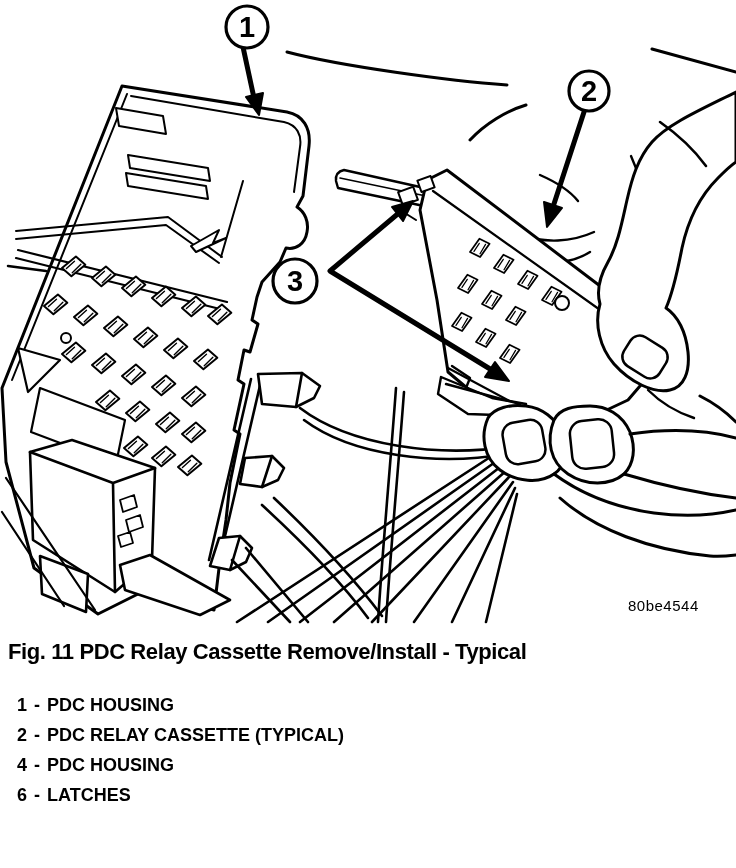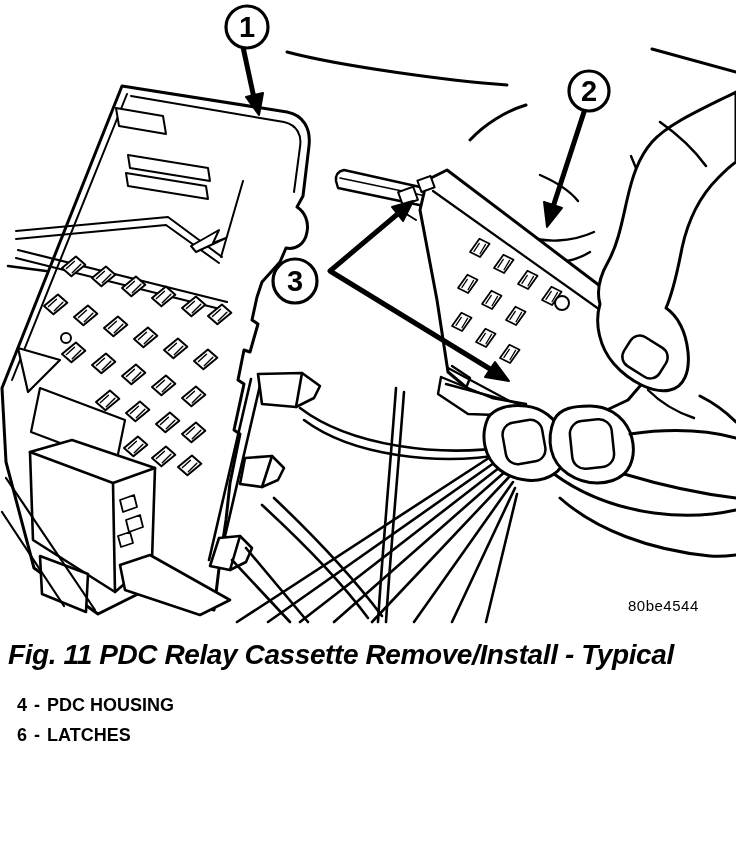--- a/index.html
+++ b/index.html
@@ -4,21 +4,21 @@
 <style>
   html,body{margin:0;padding:0;background:#fff;}
   .page{
     position:relative;width:736px;height:868px;background:#fff;
     font-family:"Liberation Sans",sans-serif;color:#000;overflow:hidden;
   }
   .figure-wrap{position:absolute;top:0;left:0;width:736px;height:632px;}
   svg{display:block;}
   .caption{
     position:absolute;top:639px;left:8px;width:724px;
-    font-size:28px;font-weight:bold;font-style:italic;
+    font-size:22px;font-weight:bold;
     letter-spacing:-0.4px;white-space:nowrap;
   }
   .legend{position:absolute;top:690px;left:17px;font-size:18px;font-weight:bold;}
   .legend-row{height:30px;line-height:30px;white-space:nowrap;}
   .legend-row .dash{margin:0 7px;}
   .callout-digit{font:bold 29px "Liberation Sans",sans-serif;}
   .artcode{font:15px "Liberation Sans",sans-serif;letter-spacing:0.5px;}
 </style>
 </head>
 <body>
@@ -223,20 +223,26 @@
     </g>
 
     <text x="628" y="611" fill="#000" stroke="none" class="artcode">80be4544</text>
   </svg>
   </div>
 
   <div class="caption">Fig. 11 PDC Relay Cassette Remove/Install - Typical</div>
 
   <div class="legend">
     <div class="legend-row">
+      <span>1</span><span class="dash">-</span><span>PDC HOUSING</span>
+    </div>
+    <div class="legend-row">
+      <span>2</span><span class="dash">-</span><span>PDC RELAY CASSETTE (TYPICAL)</span>
+    </div>
+    <div class="legend-row">
       <span>4</span><span class="dash">-</span><span>PDC HOUSING</span>
     </div>
     <div class="legend-row">
       <span>6</span><span class="dash">-</span><span>LATCHES</span>
     </div>
   </div>
 
 </div>
 
 </body></html>

